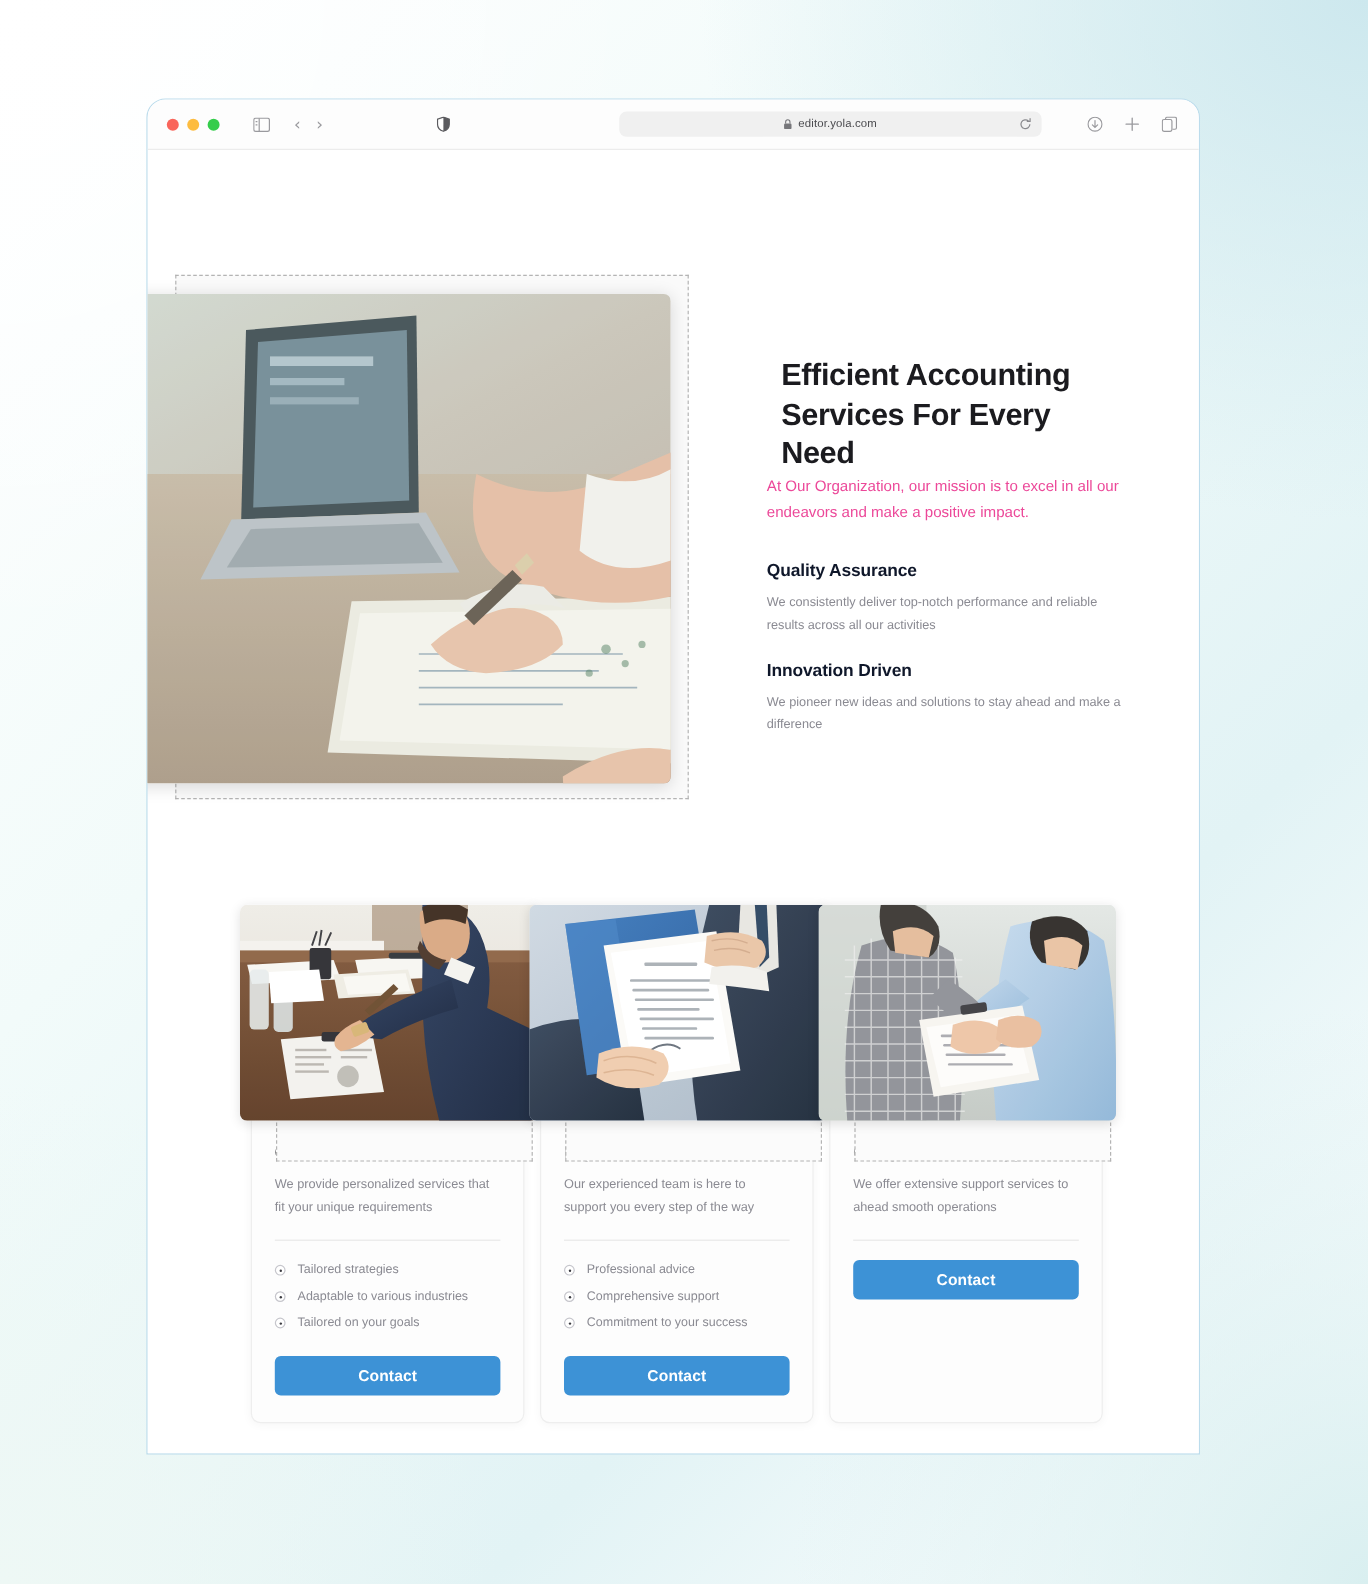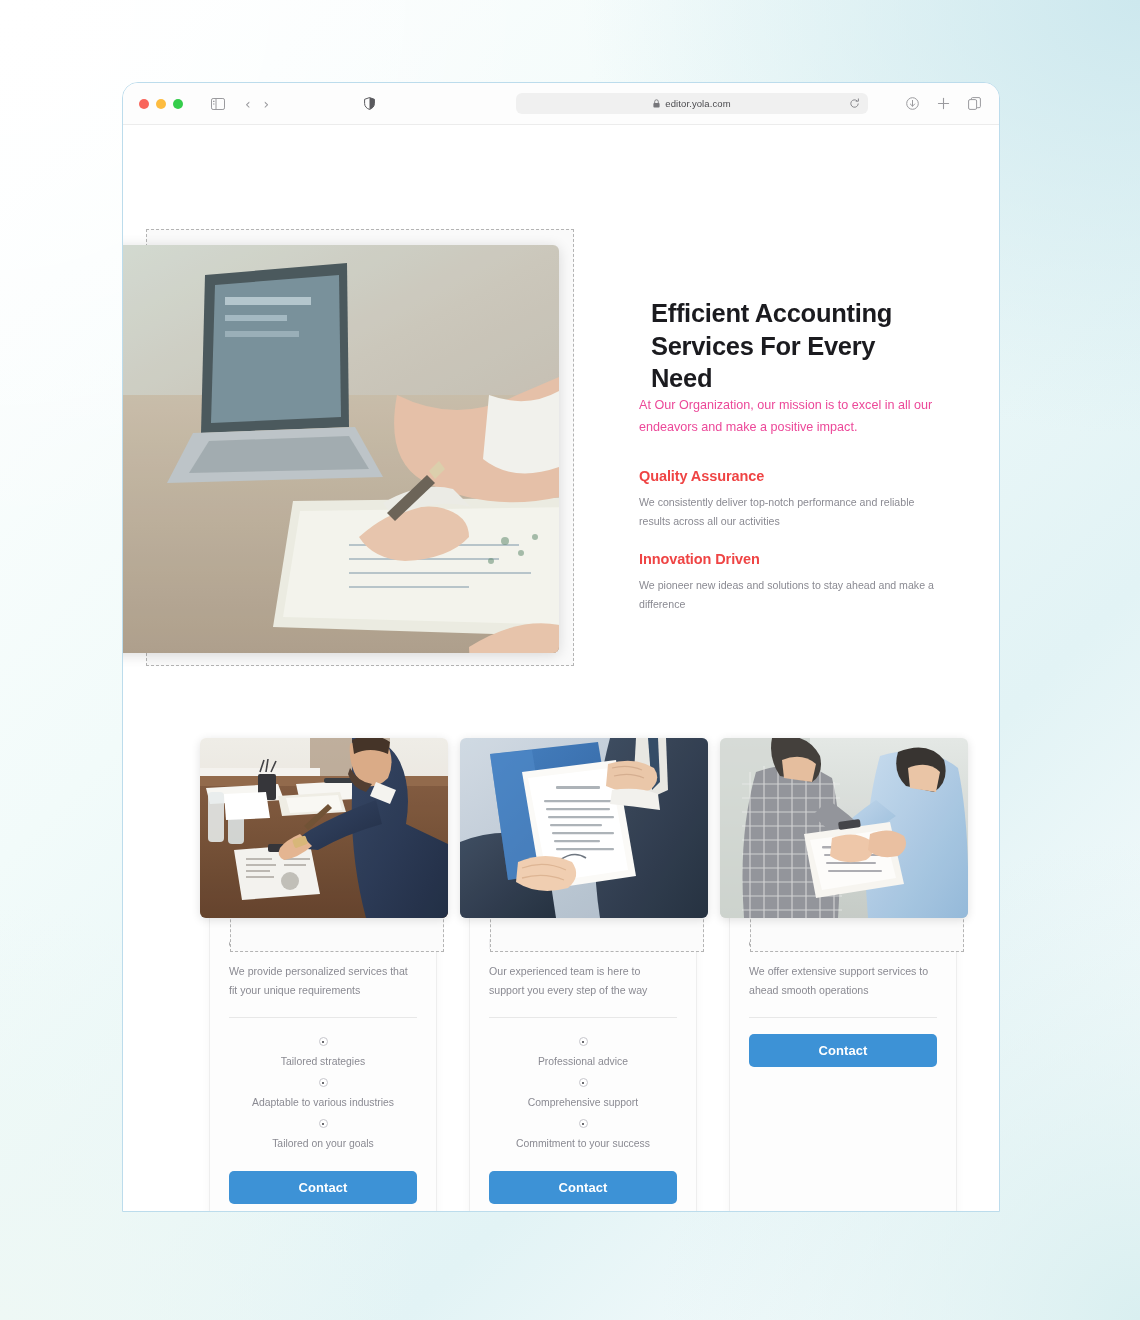--- a/index.html
+++ b/index.html
@@ -120,37 +120,37 @@
     font-size: 12.6px;
     line-height: 1.72;
     color: #ec4899;
   }
 
   .feature { margin-top: 30px; }
   .feature + .feature { margin-top: 20px; }
   .feature-title {
     font-size: 14.5px;
     font-weight: 700;
-    color: #ef4444;
+    color: #0f172a;
     letter-spacing: -.1px;
   }
   .feature-body {
     margin-top: 9px;
     font-size: 10.6px;
     line-height: 1.78;
     color: #8a8a92;
   }
 
   
   .cards {
     position: absolute;
-    left: 86px; top: 620px;
+    left: 86px; top: 636px;
     width: 760px;
     display: flex;
-    gap: 32px;
+    gap: 13px;
   }
 
   .card {
     position: relative;
     width: 228px;
     background: #fdfdfd;
     border: 1px solid #eeeeee;
     border-radius: 8px;
     box-shadow: 0 1px 8px rgba(0,0,0,.04);
     padding: 190px 19px 22px 19px;
@@ -193,21 +193,20 @@
     border: 0;
   }
   .card-list { list-style: none; margin-top: 14px; }
   .card-list li {
     display: flex;
     align-items: center;
     gap: 10px;
     font-size: 10.4px;
     color: #8a8a92;
     padding: 5.5px 0;
-    flex-direction: column;
   }
   .bullet {
     flex: 0 0 auto;
     width: 9px; height: 9px;
     border-radius: 50%;
     border: 1px solid #c6c6cc;
     position: relative;
     background: #fff;
   }
   .bullet::after {

